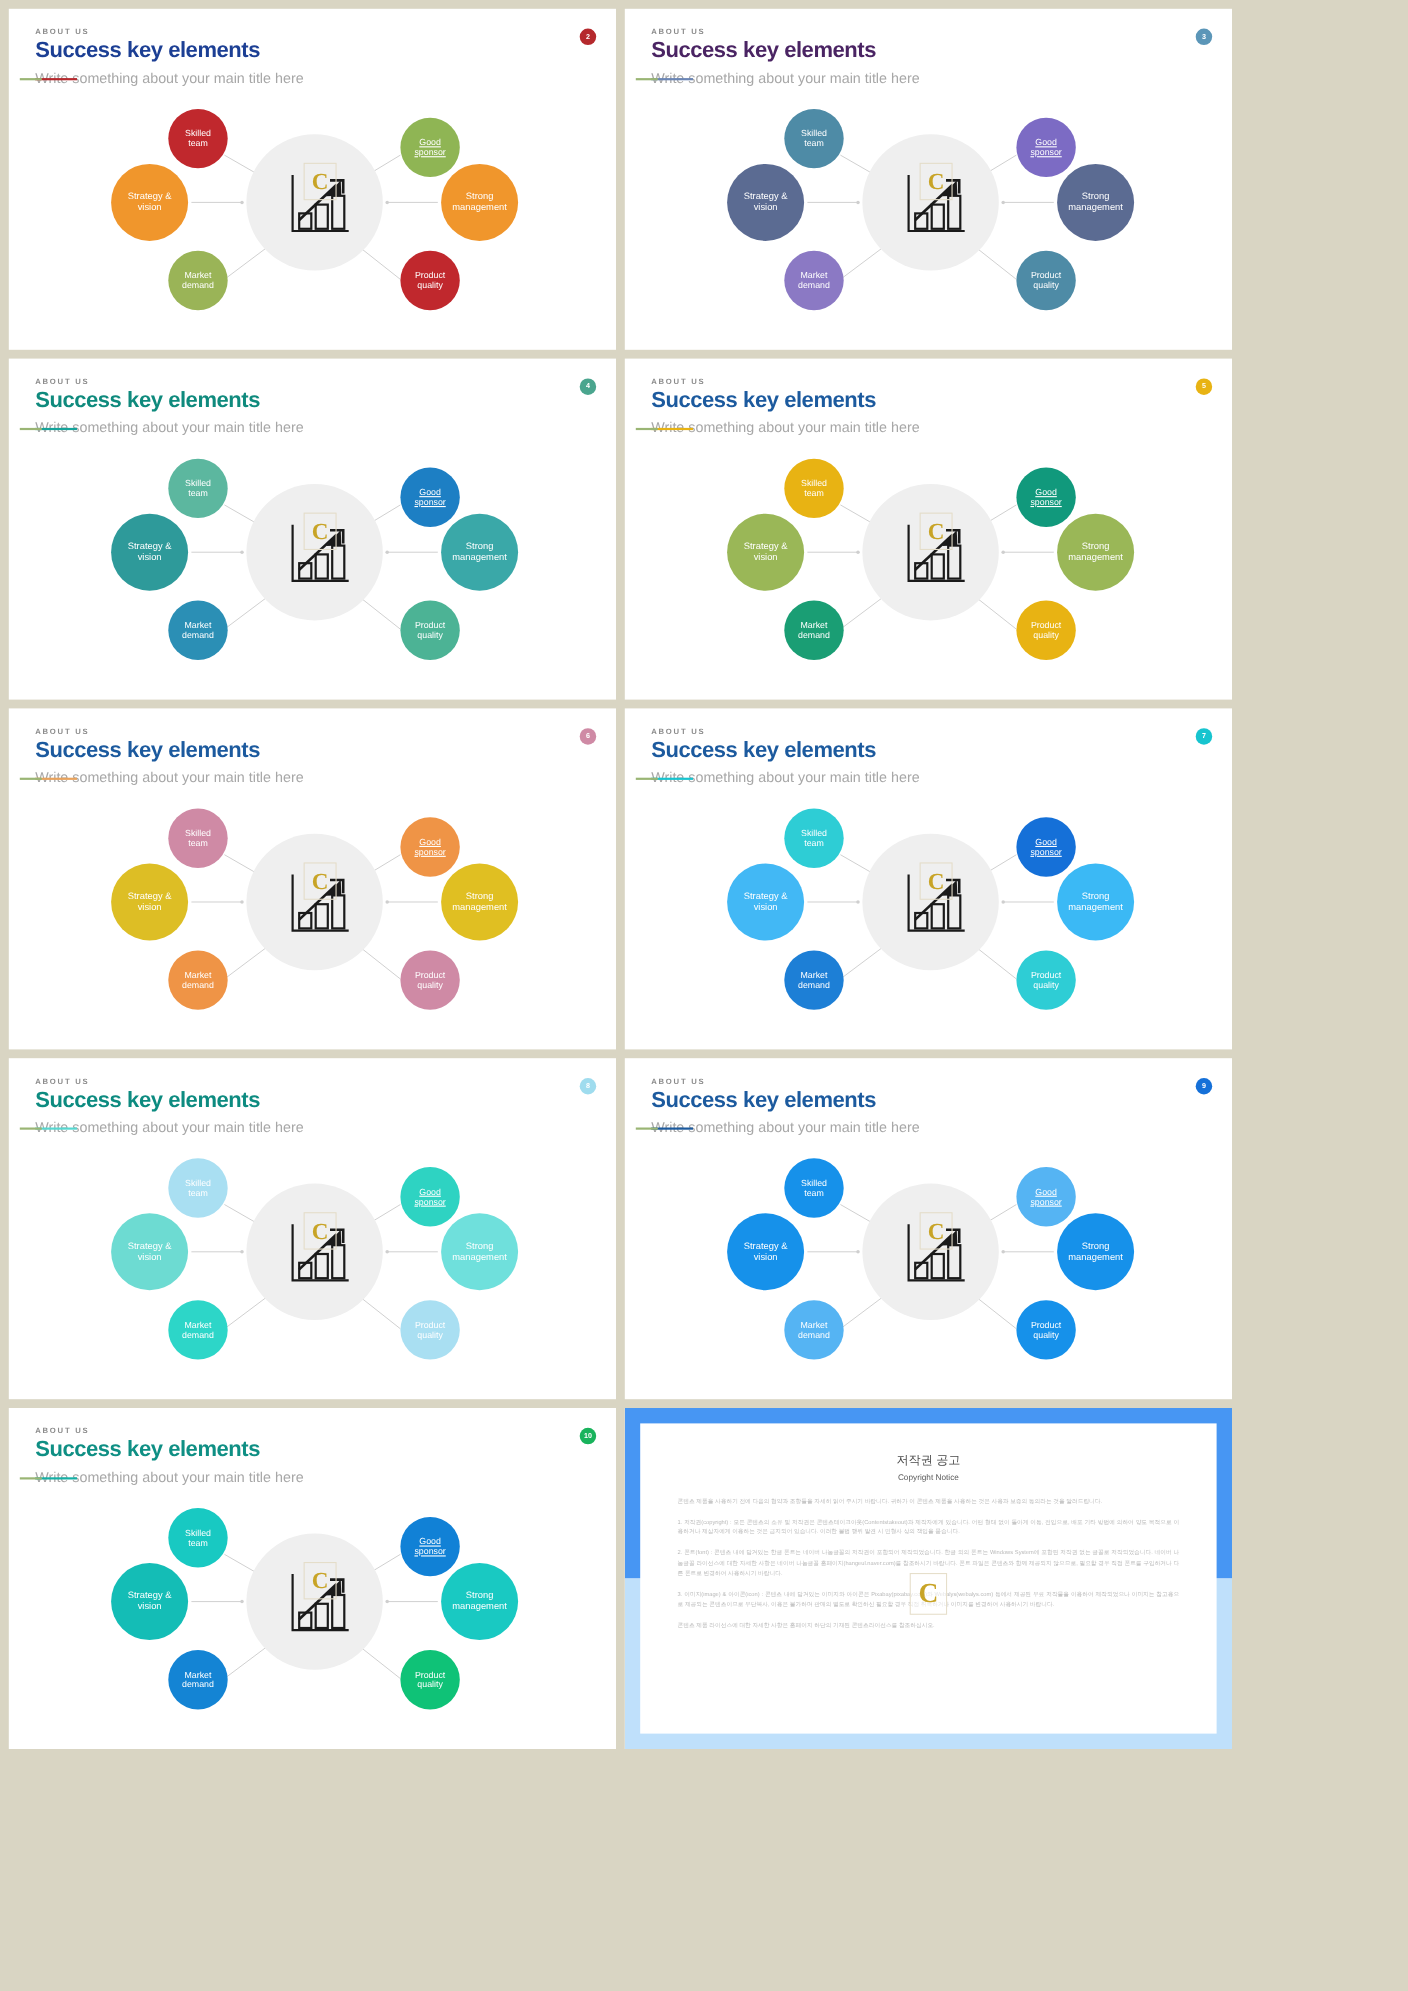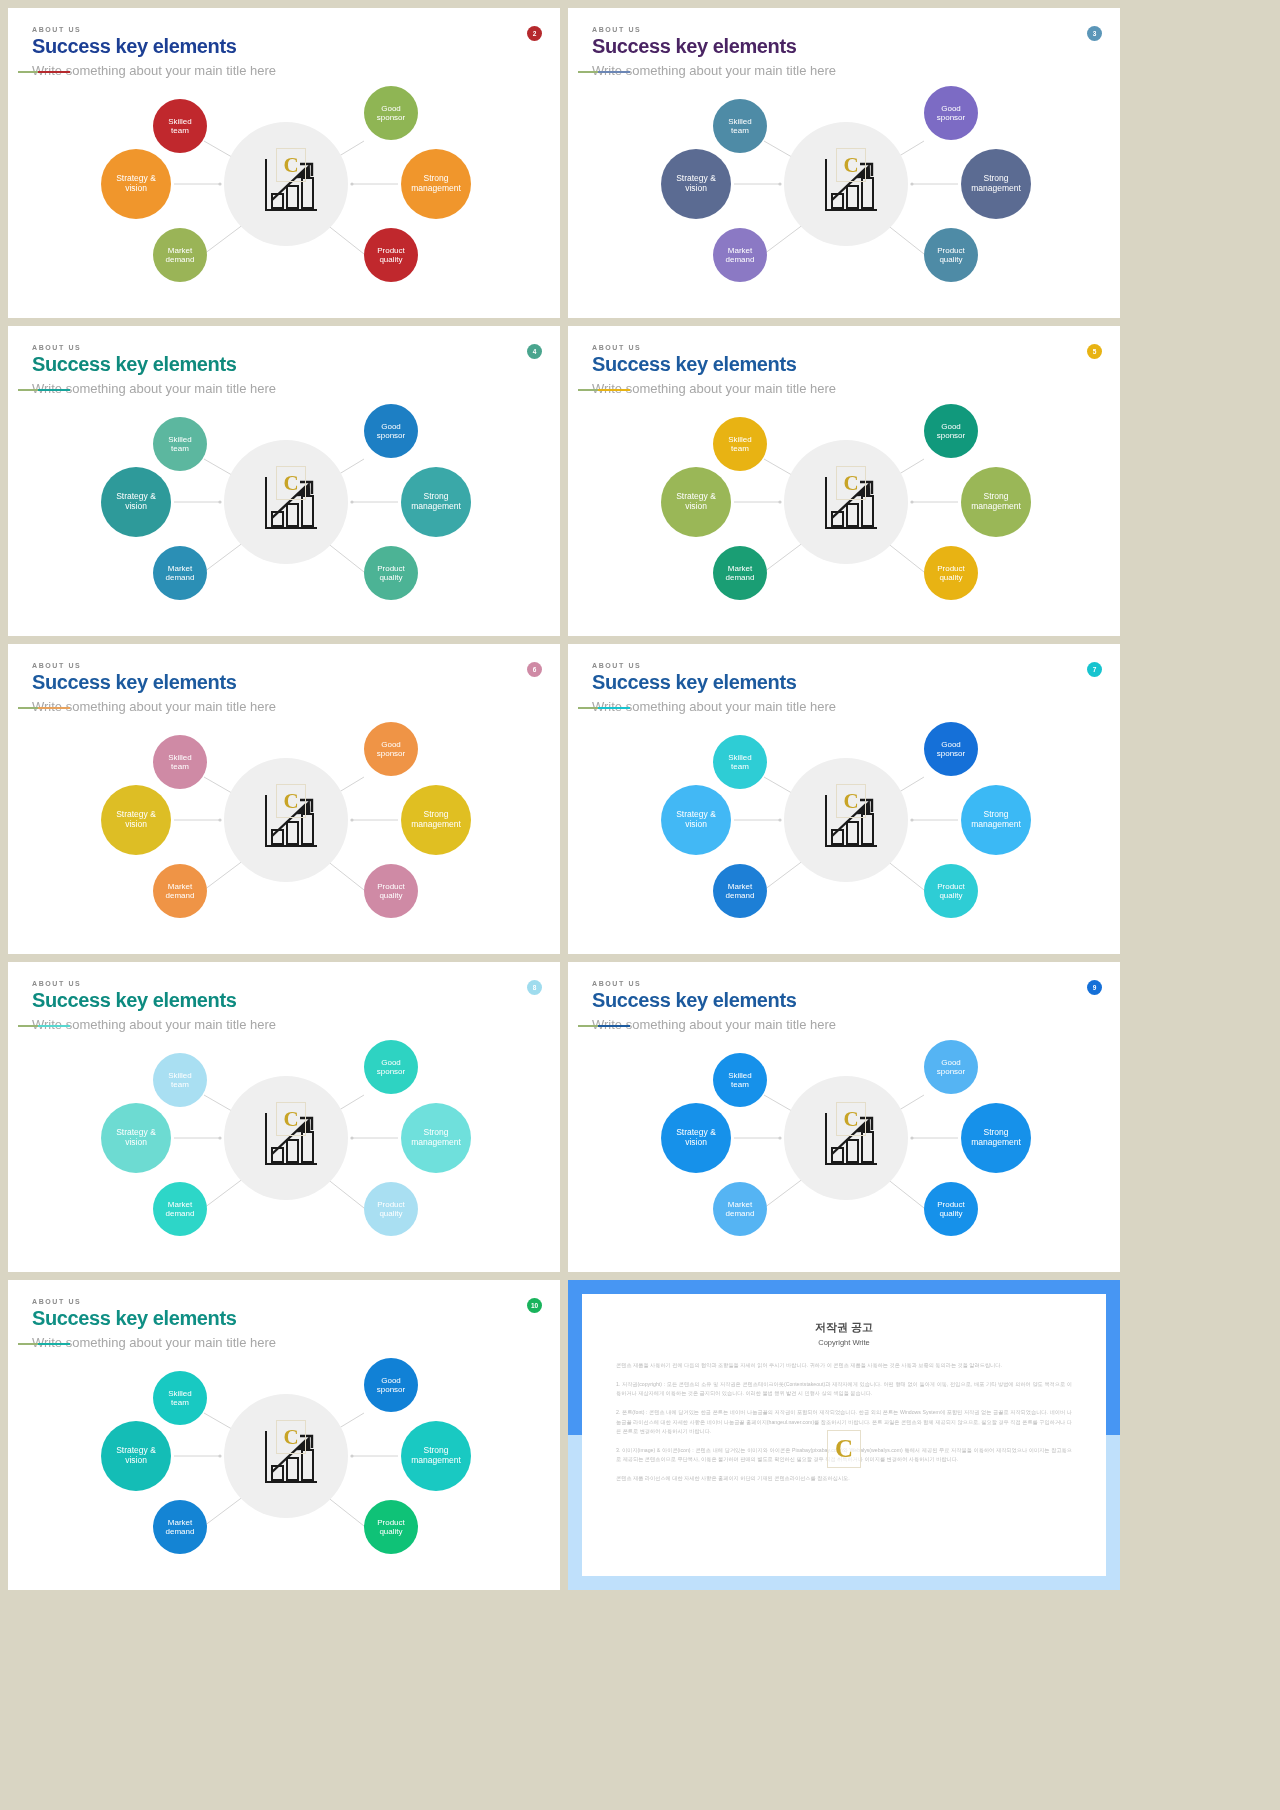--- a/index.html
+++ b/index.html
@@ -58,21 +58,21 @@
   }
   .node{
     position:absolute;border-radius:50%;
     display:flex;align-items:center;justify-content:center;
     text-align:center;color:#fff;line-height:1.15;
     font-size:8px;
   }
   .n-skilled   {width:54px;height:54px;left:145px;top:13px;}
   .n-strategy  {width:70px;height:70px;left:93px;top:63px;font-size:8.5px;}
   .n-market    {width:54px;height:54px;left:145px;top:142px;}
-  .n-sponsor   {width:54px;height:54px;left:356px;top:0;}
+  .n-sponsor   {width:54px;height:54px;left:356px;top:21px;text-decoration:underline;}
   .n-strong    {width:70px;height:70px;left:393px;top:63px;font-size:8.5px;}
   .n-product   {width:54px;height:54px;left:356px;top:142px;}
   .conn{position:absolute;stroke:#cfcfcf;stroke-width:0.9;fill:none;}
   .icon-wrap{
     position:absolute;left:248px;top:62px;width:64px;height:72px;
   }
   .wm{
     position:absolute;left:20px;top:0px;width:30px;height:34px;
     border:1px solid #e4ddc9;box-sizing:border-box;
     display:flex;align-items:center;justify-content:center;
@@ -80,21 +80,21 @@
     color:#c8a427;
   }
   
   .cslide{background:#ffffff;position:relative;overflow:hidden;}
   .cframe-top{position:absolute;left:0;top:0;width:552px;height:155px;background:#4796f3;}
   .cframe-bot{position:absolute;left:0;top:155px;width:552px;height:155px;background:#bfe0fb;}
   .cinner{
     position:absolute;left:14px;top:14px;right:14px;bottom:14px;
     background:#fff;padding:26px 34px;box-sizing:border-box;
   }
-  .ctitle-ko{font-size:11px;color:#4a4a4a;text-align:center;margin:0;font-weight:700;}
+  .ctitle-ko{font-size:11px;color:#4a4a4a;text-align:center;margin:0;font-weight:400;}
   .ctitle-en{font-size:7.5px;color:#5a5a5a;text-align:center;margin:3px 0 0 0;}
   .cbody{margin-top:14px;}
   .cpara{
     font-size:5.2px;color:#b9b9b9;line-height:1.85;margin:0 0 9px 0;
     text-align:justify;
   }
   .cwm{
     position:absolute;left:50%;top:150px;margin-left:-17px;
     width:34px;height:38px;border:1px solid #e6dfcb;box-sizing:border-box;
     display:flex;align-items:center;justify-content:center;
@@ -645,21 +645,21 @@
       <div class="node n-product" style="background:#0fc277">
             <span style="display:block">Product<br>quality</span>
           </div>
     </div>
     </div>
     <div class="slide cslide">
   <div class="cframe-top"></div>
   <div class="cframe-bot"></div>
   <div class="cinner">
     <p class="ctitle-ko">저작권 공고</p>
-    <p class="ctitle-en">Copyright Write</p>
+    <p class="ctitle-en">Copyright Notice</p>
     <div class="cbody">
       <p class="cpara">콘텐츠 제품을 사용하기 전에 다음의 협약과 조항들을 자세히 읽어 주시기 바랍니다. 귀하가 이 콘텐츠 제품을 사용하는 것은 사용과 보증의 동의라는 것을 알려드립니다.</p>
       <p class="cpara">1. 저작권(copyright) : 모든 콘텐츠의 소유 및 저작권은 콘텐츠테이크아웃(Contentstakeout)과 제작자에게 있습니다. 어떤 형태 없이 돌아게 이동, 전입으로, 배포 기타 방법에 의하여 양도 목적으로 이용하거나 제삼자에게 이용하는 것은 금지되어 있습니다. 이러한 불법 행위 발견 시 민형사 상의 책임을 묻습니다.</p>
           <p class="cpara">2. 폰트(font) : 콘텐츠 내에 담겨있는 한글 폰트는 네이버 나눔글꼴의 저작권이 포함되어 제작되었습니다. 한글 외의 폰트는 Windows System에 포함된 저작권 없는 글꼴로 저작되었습니다. 네이버 나눔글꼴 라이선스에 대한 자세한 사항은 네이버 나눔글꼴 홈페이지(hangeul.naver.com)를 참조하시기 바랍니다. 폰트 파일은 콘텐츠와 함께 제공되지 않으므로, 필요할 경우 직접 폰트를 구입하거나 다른 폰트로 변경하여 사용하시기 바랍니다.</p>
           <p class="cpara">3. 이미지(image) &amp; 아이콘(icon) : 콘텐츠 내에 담겨있는 이미지와 아이콘은 Pixabay(pixabay.com)와 Webalys(webalys.com) 등에서 제공된 무료 저작물을 이용하여 제작되었으나 이미지는 참고용으로 제공되는 콘텐츠이므로 무단복사, 이용은 불가하며 판매의 별도로 확인하신 필요할 경우 직접 취득하거나 이미지를 변경하여 사용하시기 바랍니다.</p>
           <p class="cpara">콘텐츠 제품 라이선스에 대한 자세한 사항은 홈페이지 하단의 기재된 콘텐츠라이선스를 참조하십시오.</p>
     </div>
   </div>
   <div class="cwm">C</div>
     </div>

